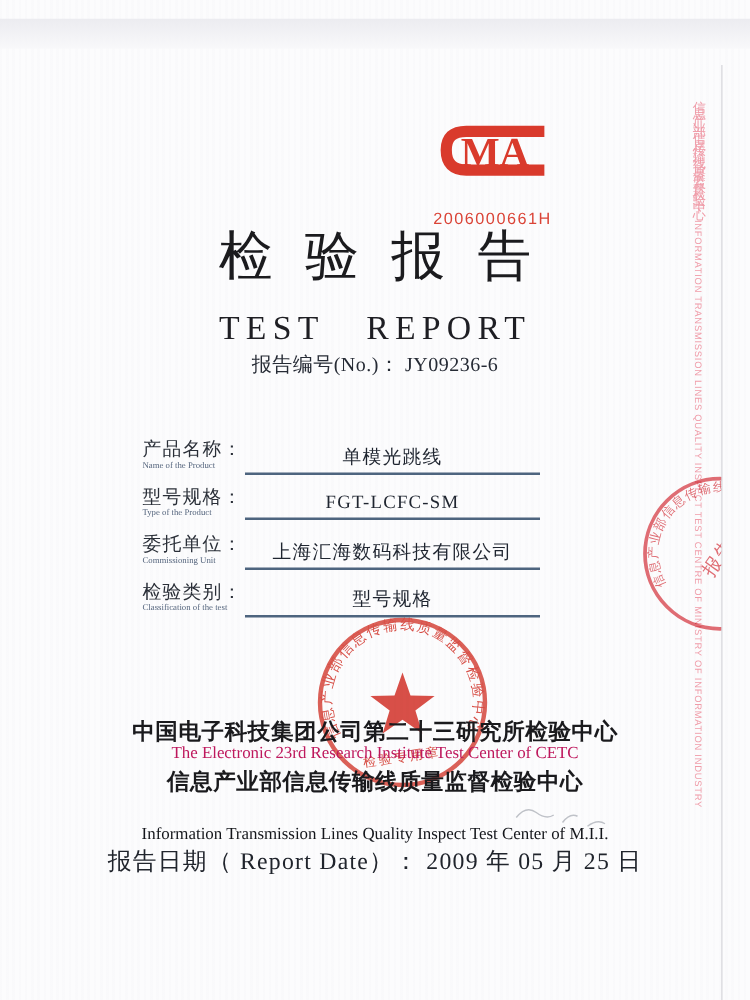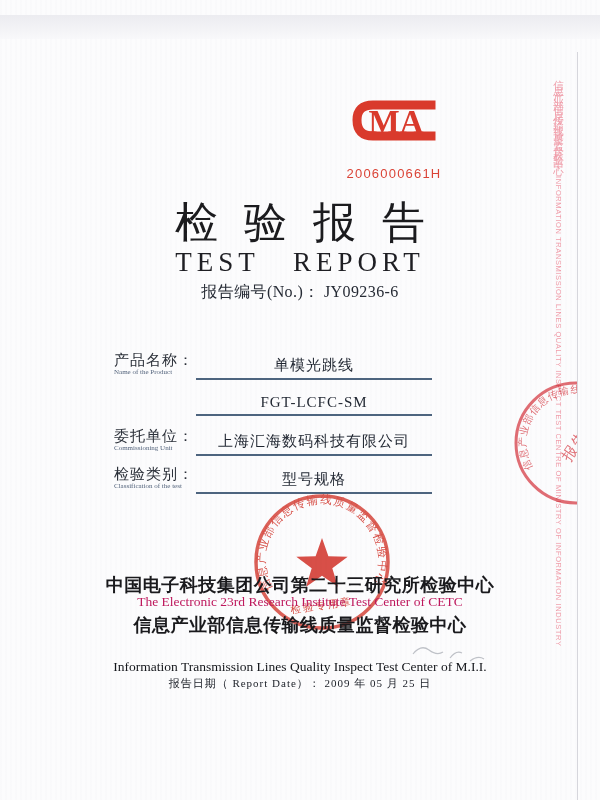--- a/index.html
+++ b/index.html
@@ -21,21 +21,21 @@
     position:absolute;left:577px;top:52px;bottom:0;width:1px;background:#d6d6dc;
   }
   
   .cnas{position:absolute;left:100px;top:96px;width:132px;text-align:center;color:#2b4fa3;}
   .cnas-sub{font-size:9px;letter-spacing:7px;margin-top:0;color:#2b4fa3;}
   .cnas-code{font-size:13.5px;font-weight:bold;letter-spacing:1.5px;font-family:"Liberation Sans",sans-serif;}
   
   .cma{position:absolute;left:344px;top:97px;width:100px;text-align:center;color:#d93a2c;}
   .cma-code{font-size:13px;font-weight:normal;letter-spacing:1.2px;margin-top:18px;font-family:"Liberation Sans",sans-serif;opacity:.95;}
   
-  .title-zh{position:absolute;top:194px;left:0;width:100%;text-align:center;
+  .title-zh{position:absolute;top:176px;left:0;width:100%;text-align:center;
     font-size:43px;color:#1b1b1e;letter-spacing:26px;text-indent:26px;font-weight:500;}
   .title-en{position:absolute;top:247px;left:0;width:100%;text-align:center;
     font-size:27px;letter-spacing:5px;word-spacing:22px;color:#1e1e23;}
   .report-no{position:absolute;top:282px;left:0;width:100%;text-align:center;
     font-size:16px;color:#262b35;letter-spacing:.4px;}
   
   .fields{position:absolute;left:0;top:352px;width:100%;}
   .frow{position:relative;height:38px;}
   .lab{position:absolute;left:114px;top:1px;width:96px;line-height:1.05;}
   .lab-zh{font-size:15px;color:#2a2f38;letter-spacing:1px;}
@@ -48,21 +48,21 @@
     mix-blend-mode:multiply;opacity:.88;}
   .edge-stamp-wrap{position:absolute;left:498px;top:368px;width:79px;height:150px;
     overflow:hidden;mix-blend-mode:multiply;opacity:.8;}
   
   .fline{position:absolute;left:0;width:100%;text-align:center;}
   .f1zh{top:573px;font-size:18px;color:#1a1a1d;letter-spacing:.5px;font-weight:600;}
   .f1en{top:594px;font-size:13.5px;color:#be185d;}
   .f2zh{top:613px;font-size:18px;color:#1a1a1d;letter-spacing:.5px;font-weight:600;}
   .f2en{top:635px;font-size:13.5px;color:#14161b;margin-top:24px;}
   .date-line{position:absolute;top:676px;left:0;width:100%;text-align:center;
-    font-size:11px;color:#20242c;letter-spacing:1px;}
+    font-size:19px;color:#20242c;letter-spacing:1px;}
   
   .edge-text{position:absolute;left:549px;top:72px;height:740px;
     writing-mode:vertical-rl;text-orientation:mixed;color:#ee8f9d;opacity:.88;}
   .edge-zh{font-size:10.5px;letter-spacing:5px;}
   .edge-en{font-size:7.5px;letter-spacing:.6px;padding-top:10px;font-family:"Liberation Sans",sans-serif;}
   .scribble{position:absolute;left:408px;top:638px;opacity:.55;}
 </style>
 </head>
 <body>
 
@@ -90,20 +90,24 @@
 
   <div class="fields">
     <div class="frow">
       <div class="lab">
         <div class="lab-zh">产品名称：</div>
         <div class="lab-en">Name of the Product</div>
       </div>
       <div class="val">单模光跳线</div>
     </div>
     <div class="frow">
+      <div class="lab">
+        <div class="lab-zh">型号规格：</div>
+        <div class="lab-en">Type of the Product</div>
+      </div>
       <div class="val">FGT-LCFC-SM</div>
     </div>
     <div class="frow">
       <div class="lab">
         <div class="lab-zh">委托单位：</div>
         <div class="lab-en">Commissioning   Unit</div>
       </div>
       <div class="val">上海汇海数码科技有限公司</div>
     </div>
     <div class="frow">

